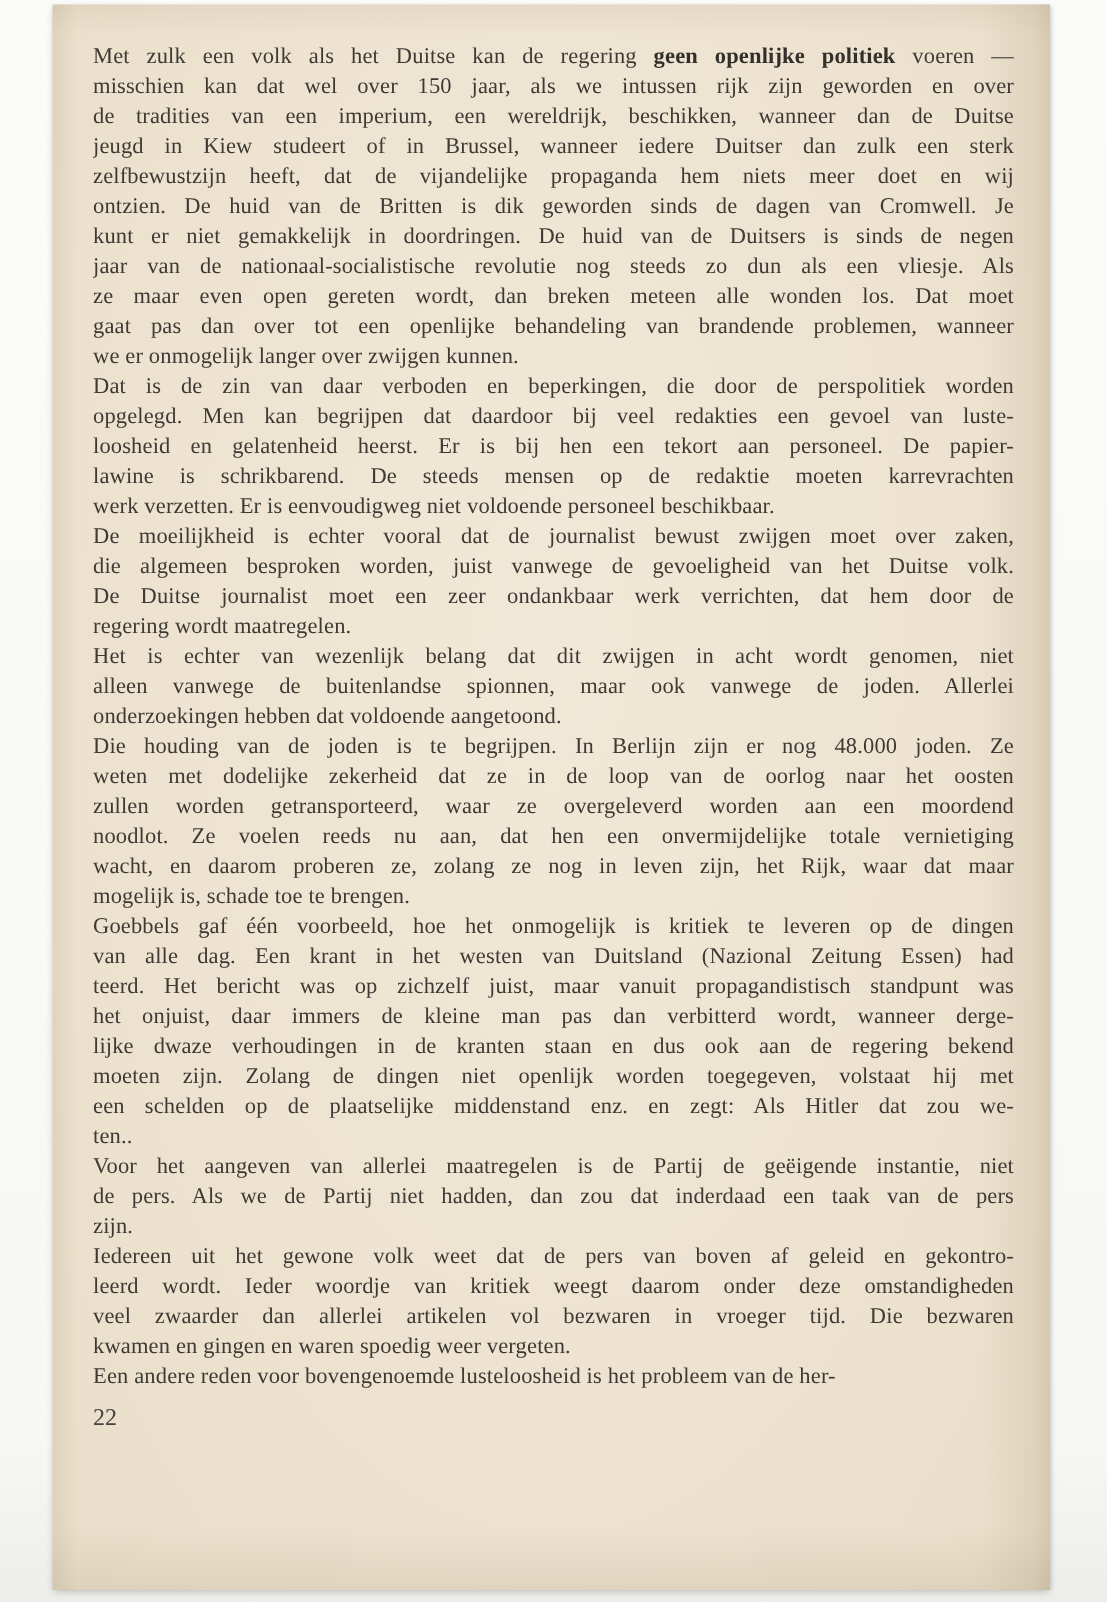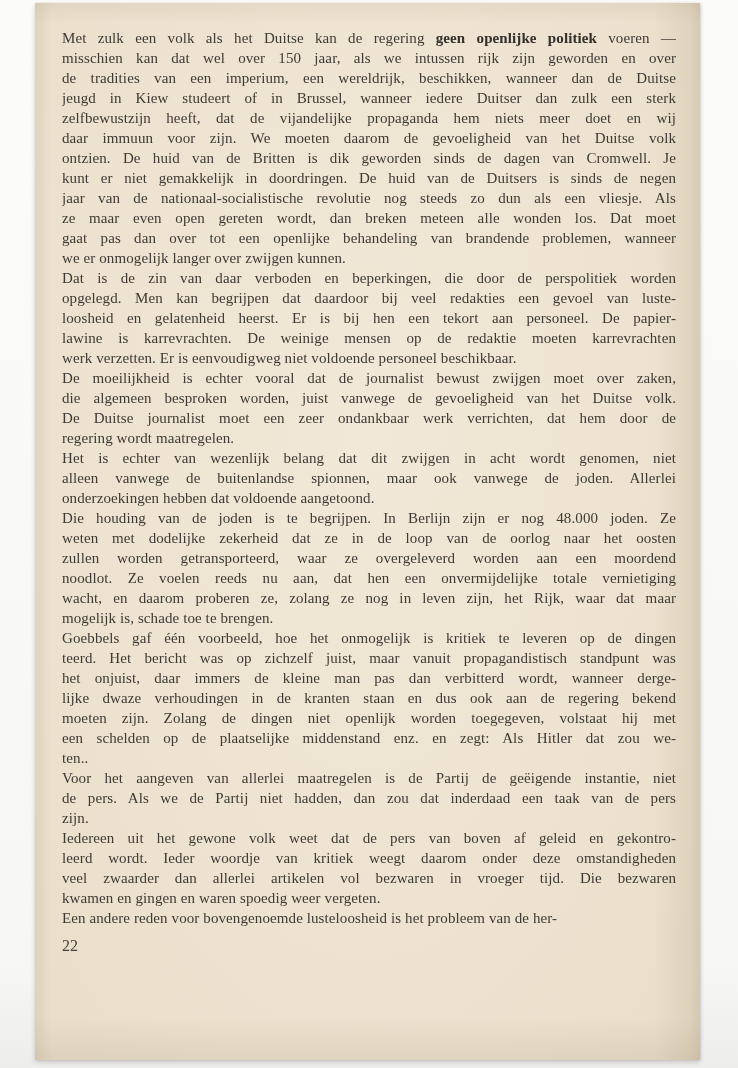--- a/index.html
+++ b/index.html
@@ -60,33 +60,32 @@
 
 <div class="scan-surface">
   <div class="book-page">
     <div class="text-block">
         <div class="para">
           <div class="line"><span>Met zulk een volk als het Duitse kan de regering </span><span class="bold">geen openlijke politiek</span><span> voeren —</span></div>
           <div class="line"><span>misschien kan dat wel over 150 jaar, als we intussen rijk zijn geworden en over</span></div>
           <div class="line"><span>de tradities van een imperium, een wereldrijk, beschikken, wanneer dan de Duitse</span></div>
           <div class="line"><span>jeugd in Kiew studeert of in Brussel, wanneer iedere Duitser dan zulk een sterk</span></div>
           <div class="line"><span>zelfbewustzijn heeft, dat de vijandelijke propaganda hem niets meer doet en wij</span></div>
-          <div class="line"><span>daar immuun voor zijn. We moeten daarom de gevoeligheid van het Duitse volk</span></div>
           <div class="line"><span>ontzien. De huid van de Britten is dik geworden sinds de dagen van Cromwell. Je</span></div>
           <div class="line"><span>kunt er niet gemakkelijk in doordringen. De huid van de Duitsers is sinds de negen</span></div>
           <div class="line"><span>jaar van de nationaal-socialistische revolutie nog steeds zo dun als een vliesje. Als</span></div>
           <div class="line"><span>ze maar even open gereten wordt, dan breken meteen alle wonden los. Dat moet</span></div>
           <div class="line"><span>gaat pas dan over tot een openlijke behandeling van brandende problemen, wanneer</span></div>
           <div class="line last"><span>we er onmogelijk langer over zwijgen kunnen.</span></div>
         </div>
         <div class="para">
           <div class="line"><span>Dat is de zin van daar verboden en beperkingen, die door de perspolitiek worden</span></div>
           <div class="line"><span>opgelegd. Men kan begrijpen dat daardoor bij veel redakties een gevoel van luste-</span></div>
           <div class="line"><span>loosheid en gelatenheid heerst. Er is bij hen een tekort aan personeel. De papier-</span></div>
-          <div class="line"><span>lawine is karrevrachten. De weinige mensen op de redaktie moeten karrevrachten</span></div>
+          <div class="line"><span>lawine is schrikbarend. De steeds mensen op de redaktie moeten karrevrachten</span></div>
           <div class="line last"><span>werk verzetten. Er is eenvoudigweg niet voldoende personeel beschikbaar.</span></div>
         </div>
         <div class="para">
           <div class="line"><span>De moeilijkheid is echter vooral dat de journalist bewust zwijgen moet over zaken,</span></div>
           <div class="line"><span>die algemeen besproken worden, juist vanwege de gevoeligheid van het Duitse volk.</span></div>
           <div class="line"><span>De Duitse journalist moet een zeer ondankbaar werk verrichten, dat hem door de</span></div>
           <div class="line last"><span>regering wordt maatregelen.</span></div>
         </div>
         <div class="para">
           <div class="line"><span>Het is echter van wezenlijk belang dat dit zwijgen in acht wordt genomen, niet</span></div>
@@ -96,20 +95,21 @@
         <div class="para">
           <div class="line"><span>Die houding van de joden is te begrijpen. In Berlijn zijn er nog 48.000 joden. Ze</span></div>
           <div class="line"><span>weten met dodelijke zekerheid dat ze in de loop van de oorlog naar het oosten</span></div>
           <div class="line"><span>zullen worden getransporteerd, waar ze overgeleverd worden aan een moordend</span></div>
           <div class="line"><span>noodlot. Ze voelen reeds nu aan, dat hen een onvermijdelijke totale vernietiging</span></div>
           <div class="line"><span>wacht, en daarom proberen ze, zolang ze nog in leven zijn, het Rijk, waar dat maar</span></div>
           <div class="line last"><span>mogelijk is, schade toe te brengen.</span></div>
         </div>
         <div class="para">
           <div class="line"><span>Goebbels gaf één voorbeeld, hoe het onmogelijk is kritiek te leveren op de dingen</span></div>
+          <div class="line"><span>van alle dag. Een krant in het westen van Duitsland (Nazional Zeitung Essen) had</span></div>
           <div class="line"><span>teerd. Het bericht was op zichzelf juist, maar vanuit propagandistisch standpunt was</span></div>
           <div class="line"><span>het onjuist, daar immers de kleine man pas dan verbitterd wordt, wanneer derge-</span></div>
           <div class="line"><span>lijke dwaze verhoudingen in de kranten staan en dus ook aan de regering bekend</span></div>
           <div class="line"><span>moeten zijn. Zolang de dingen niet openlijk worden toegegeven, volstaat hij met</span></div>
           <div class="line"><span>een schelden op de plaatselijke middenstand enz. en zegt: Als Hitler dat zou we-</span></div>
           <div class="line last"><span>ten..</span></div>
         </div>
         <div class="para">
           <div class="line"><span>Voor het aangeven van allerlei maatregelen is de Partij de geëigende instantie, niet</span></div>
           <div class="line"><span>de pers. Als we de Partij niet hadden, dan zou dat inderdaad een taak van de pers</span></div>

